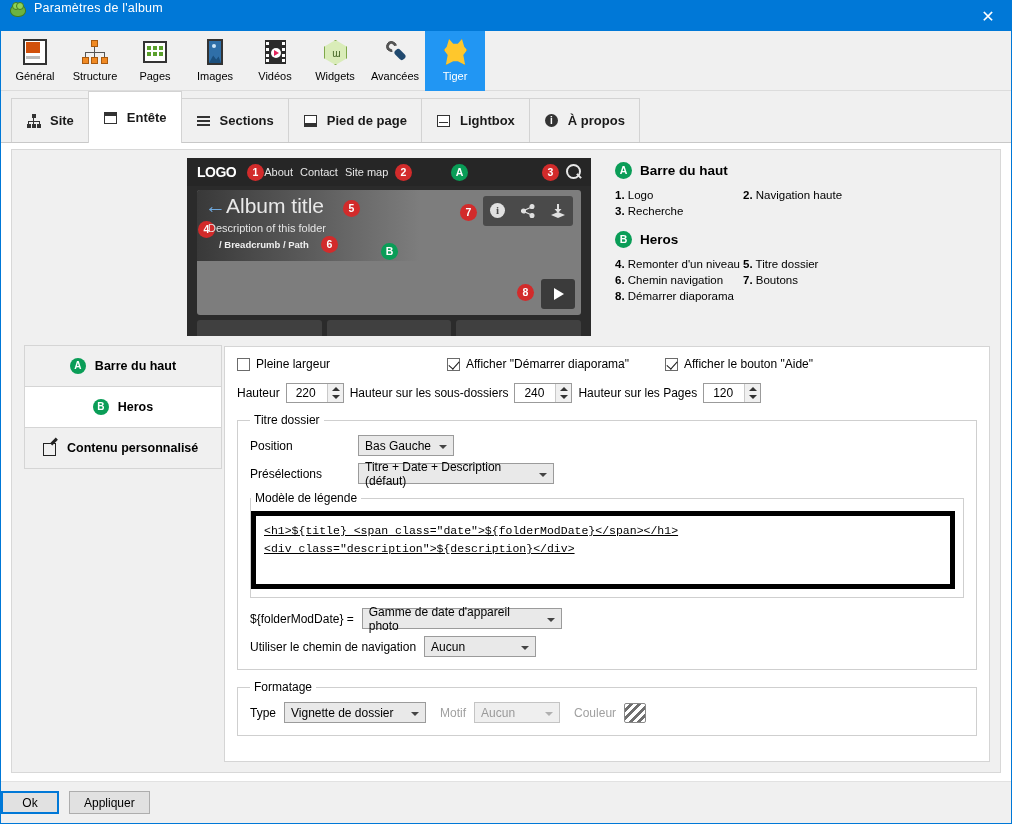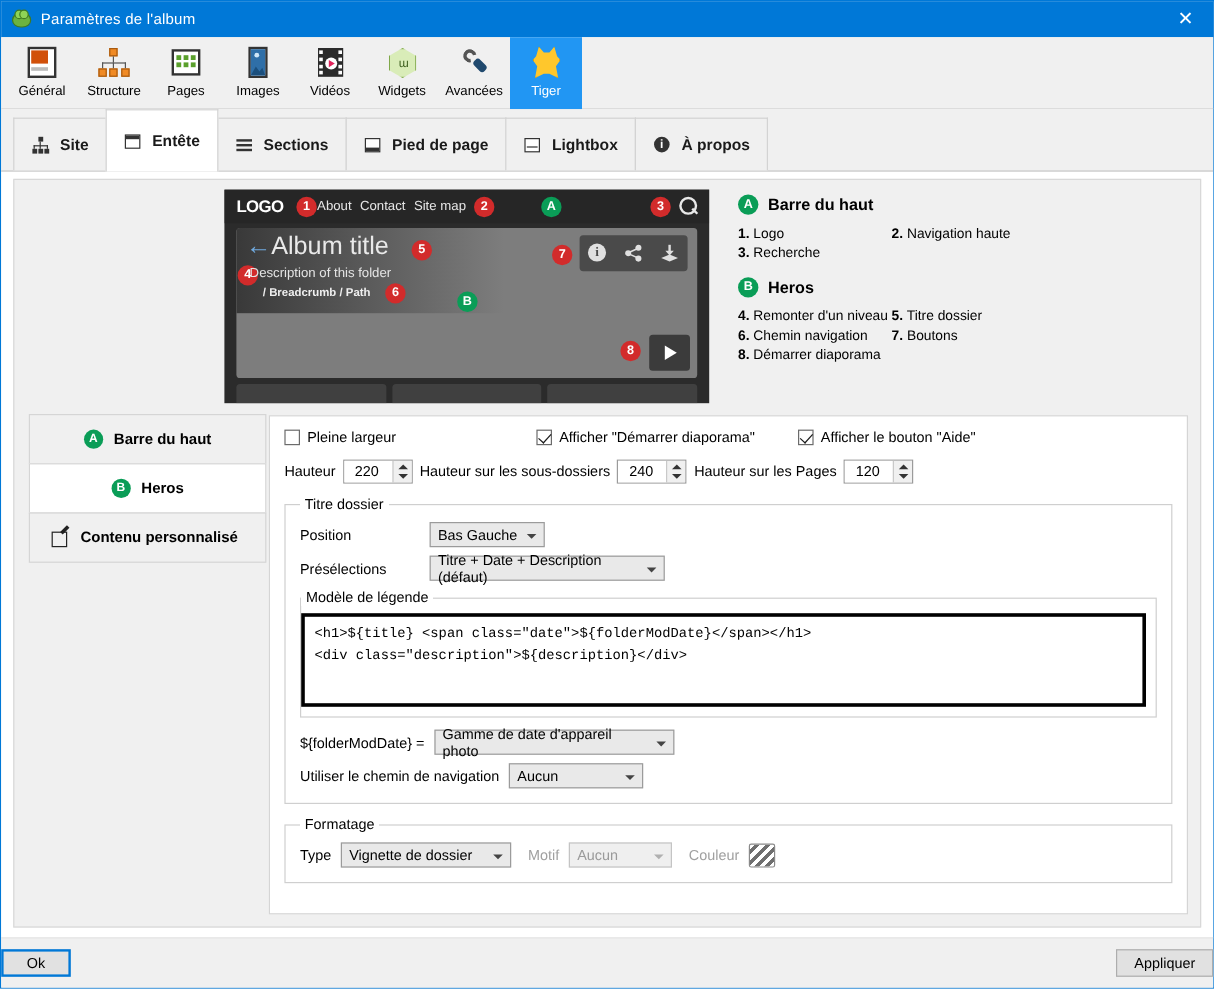--- a/index.html
+++ b/index.html
@@ -18,21 +18,21 @@
     border: 1px solid #0078d7;
     background: #f0f0f0;
     display: flex; flex-direction: column;
     position: relative;
   }
 
   
   .titlebar {
     height: 30px; min-height: 30px;
     background: #0078d7;
-    display: flex; align-items: center;
+    display: flex; 
     padding: 0 0 0 8px;
     color: #fff;
   }
   .titlebar .app-icon {
     width: 18px; height: 18px; margin-right: 7px;
     position: relative; flex: 0 0 auto;
   }
   .frog {
     position:absolute; left:1px; top:3px;
     width:16px; height:13px;
@@ -248,34 +248,34 @@
     display:flex;align-items:center;position:relative;cursor:default;
   }
   .fakesel:after{
     content:"";position:absolute;right:6px;top:9px;
     border-top:4px solid #444;border-left:4px solid transparent;border-right:4px solid transparent;
   }
   .fakesel.disabled{color:#9a9a9a;background:#efefef;border-color:#c4c4c4;}
   .fakesel.disabled:after{border-top-color:#b0b0b0;}
 
   .code{
-    width:100%;min-height:78px;border:3px solid #000000;background:#fff;
+    width:100%;min-height:78px;border:5px solid #000000;background:#fff;
     font-family:"Liberation Mono",monospace;font-size:11.5px;
-    padding:6px 8px;line-height:18px;white-space:pre;overflow:hidden;
+    padding:6px 8px;line-height:18px;white-space:pre;overflow:hidden;text-decoration:underline;
   }
 
   .swatch{width:22px;height:20px;border:1px solid #8a8a8a;border-radius:2px;
     background:repeating-linear-gradient(135deg,#ffffff 0 3px,#6f6f6f 3px 6px);}
 
   .dim{color:#a0a0a0;}
 
   
   .footer{
     height:42px;min-height:42px;background:#f0f0f0;
-    display:flex;align-items:center;justify-content:space-between;gap:10px;
+    display:flex;align-items:center;justify-content:flex-start;gap:10px;
     border-top:1px solid #e2e2e2;
   }
   .btn{
     min-width:58px;height:23px;padding:0 14px;
     background:#e1e1e1;border:1px solid #adadad;
     font-family:"Liberation Sans",sans-serif;font-size:12px;cursor:default;
     display:flex;align-items:center;justify-content:center;
   }
   .btn.primary{border:2px solid #0078d7;background:#e1e1e1;}
 </style>

